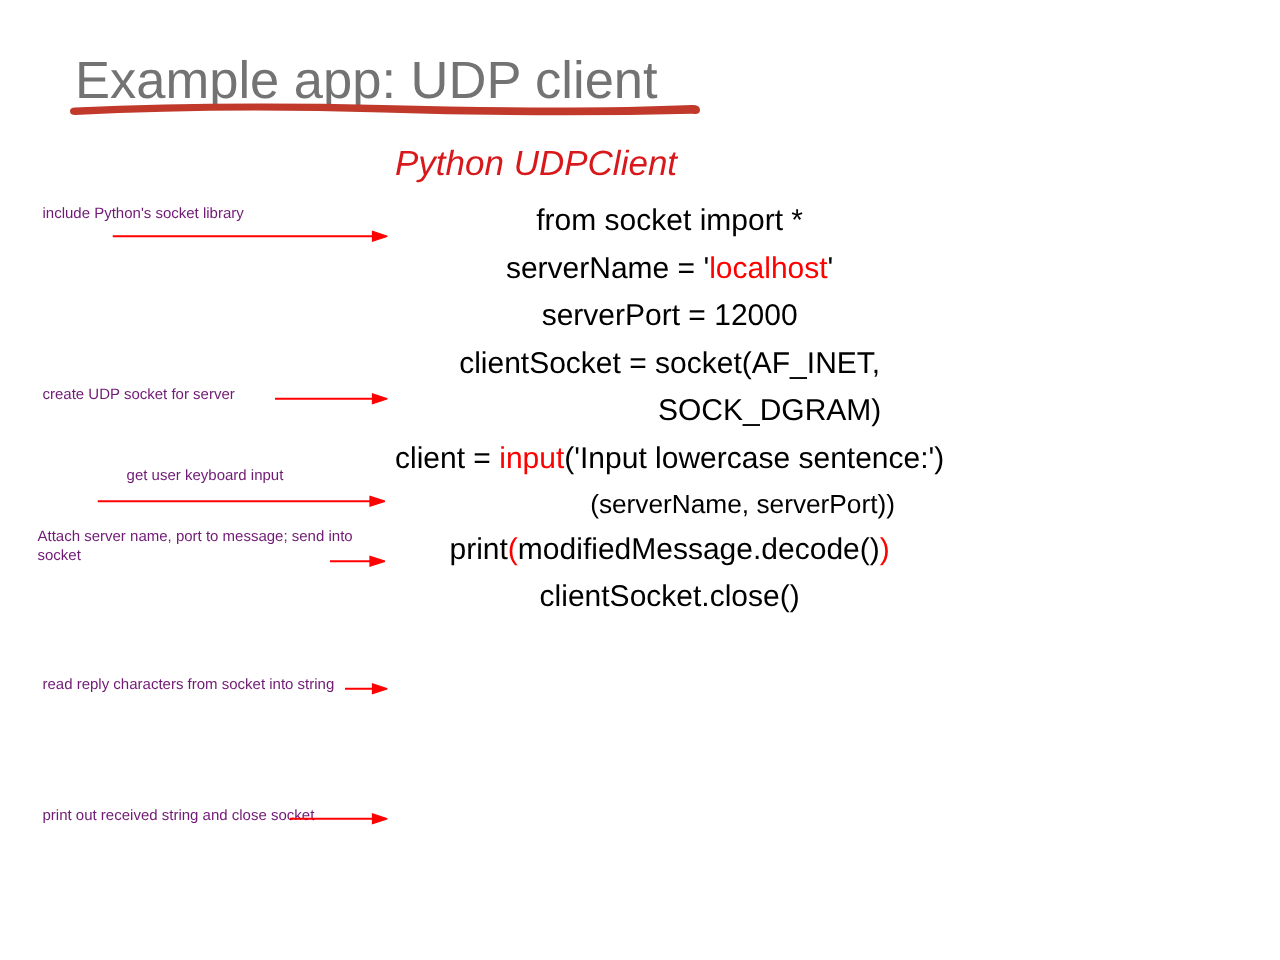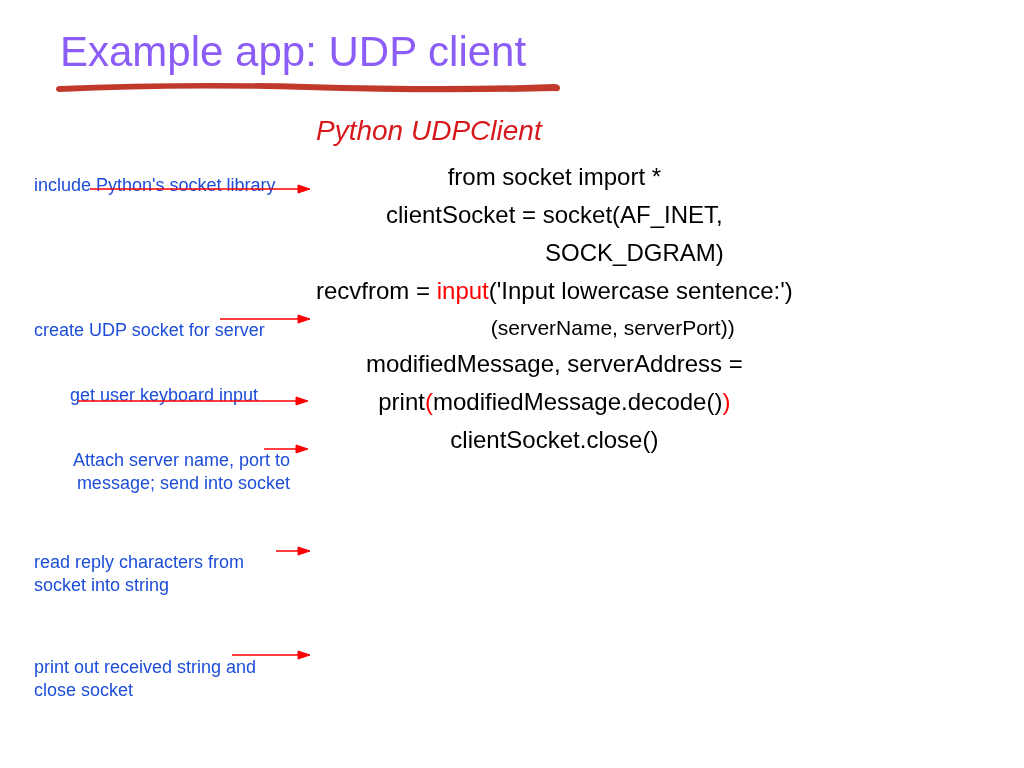--- a/index.html
+++ b/index.html
@@ -7,26 +7,26 @@
     padding: 0;
     width: 1024px;
     height: 768px;
     font-family: Arial, Helvetica, sans-serif;
     background: #fff;
     position: relative;
     overflow: hidden;
   }
   .slide-title {
     position: absolute;
-    top: 28px;
+    top: 40px;
     left: 60px;
     font-family: "Gill Sans", "Trebuchet MS", Arial, sans-serif;
     font-size: 42px;
     font-weight: 500;
-    color: #8b5cf6;
+    color: #737373;
   }
   .underline {
     position: absolute;
     top: 80px;
     left: 56px;
   }
   .subhead {
     position: absolute;
     top: 115px;
     left: 316px;
@@ -47,58 +47,58 @@
   .code-line {
     margin-bottom: 14px;
     white-space: pre;
     text-align: center;
   }
   .red { color: #ff0000; }
   .small { font-size: 21px; }
   .annot {
     position: absolute;
     font-family: Arial, Helvetica, sans-serif;
-    font-size: 18px;
-    color: #1d4ed8;
+    font-size: 12px;
+    color: #701a75;
     line-height: 1.25;
     width: 260px;
-    margin-top: 11px;
   }
   .arrow {
     position: absolute;
     stroke: #ff0000;
     fill: #ff0000;
   }
 </style>
 </head>
 <body>
 
 <div class="slide-title">Example app: UDP client</div>
 
 <svg class="underline" width="510" height="16">
   <path d="M 4 6 Q 120 1 250 4 Q 400 8 498 4 Q 504 4 504 8 Q 504 12 498 11 Q 380 14 250 10 Q 120 6 4 12 Q 0 12 0 9 Q 0 6 4 6 Z" fill="#c0392b"></path>
 </svg>
 
 <div class="subhead">Python UDPClient</div>
 
 <div class="code-col">
   <div class="code-line">from socket import *</div>
+  <div class="code-line"><span>serverName = '</span><span class="red">localhost</span><span>'</span></div>
+  <div class="code-line">serverPort = 12000</div>
   <div class="code-line">clientSocket = socket(AF_INET,</div>
   <div class="code-line">                        SOCK_DGRAM)</div>
-  <div class="code-line"><span>recvfrom = </span><span class="red">input</span><span>('Input lowercase sentence:')</span></div>
+  <div class="code-line"><span>client = </span><span class="red">input</span><span>('Input lowercase sentence:')</span></div>
   <div class="code-line small">                    (serverName, serverPort))</div>
-  <div class="code-line">modifiedMessage, serverAddress =</div>
   <div class="code-line"><span>print</span><span class="red">(</span><span>modifiedMessage.decode()</span><span class="red">)</span></div>
   <div class="code-line">clientSocket.close()</div>
 </div>
 
 <div class="annot" style="top:163px; left:34px;">include Python's socket library</div>
 <div class="annot" style="top:308px; left:34px;">create UDP socket for server</div>
 <div class="annot" style="top:373px; left:34px;text-align:center;">get user keyboard input</div>
-<div class="annot" style="top:438px; left:30px;text-align:right;">Attach server name, port to message; send into socket</div>
+<div class="annot" style="top:422px; left:30px;">Attach server name, port to message; send into socket</div>
 <div class="annot" style="top:540px; left:34px;">read reply characters from socket into string</div>
 <div class="annot" style="top:645px; left:34px;">print out received string and close socket</div>
 
 <svg class="arrow" style="top:184px; left:90px;" width="220" height="14">
   <line x1="0" y1="5" x2="210" y2="5" stroke-width="1.5"></line>
   <polygon points="220,5 208,1 208,9"></polygon>
 </svg>
 <svg class="arrow" style="top:314px; left:220px;" width="90" height="14">
   <line x1="0" y1="5" x2="80" y2="5" stroke-width="1.5"></line>
   <polygon points="90,5 78,1 78,9"></polygon>

